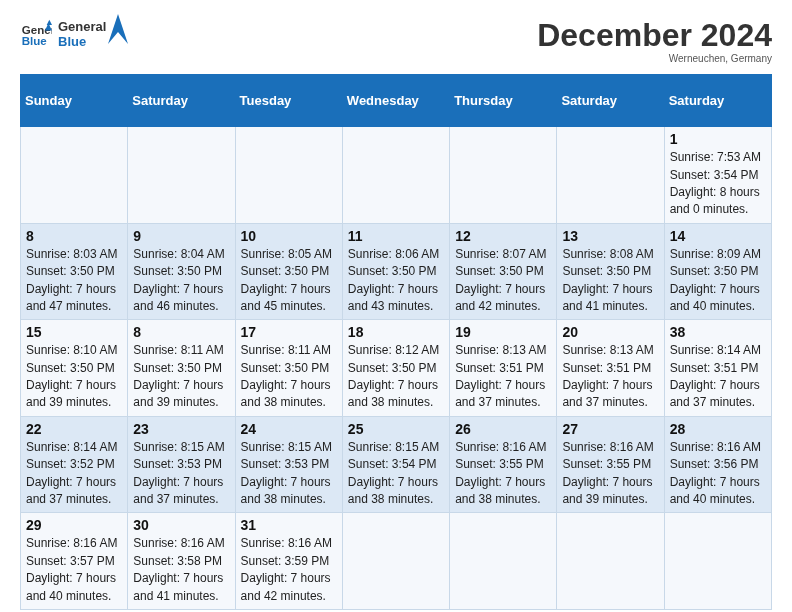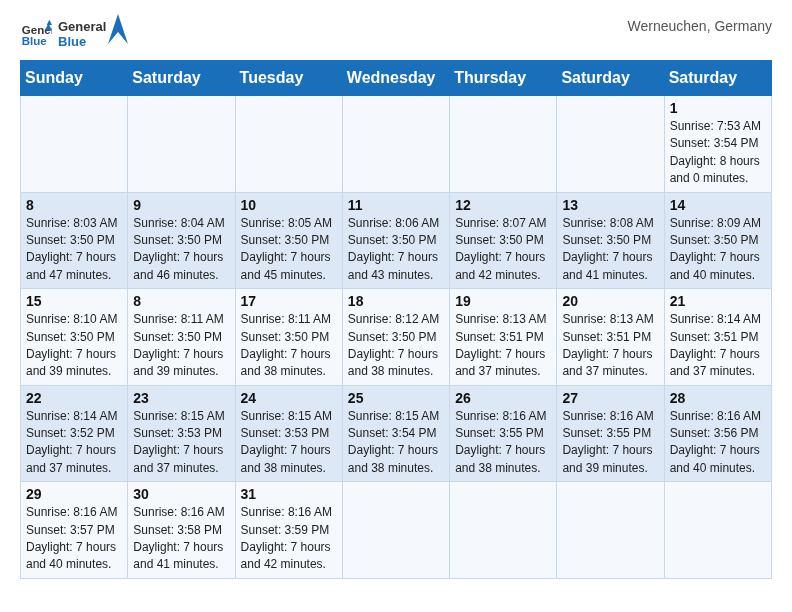--- a/index.html
+++ b/index.html
@@ -32,35 +32,35 @@
     .title-block {
       text-align: right;
     }
     .month-title {
       font-size: 32px;
       font-weight: bold;
       color: #333;
       line-height: 1.1;
     }
     .location {
-      font-size: 14px;
+      font-size: 10px;
       color: #555;
     }
     table {
       width: 100%;
       border-collapse: collapse;
       table-layout: fixed;
     }
     thead tr {
       background: #1a6fba;
       color: #fff;
     }
     thead th {
-      padding: 8px 4px;
-      font-size: 16px;
+      padding: 18px 4px;
+      font-size: 13px;
       font-weight: bold;
       text-align: left;
       border: 1px solid #1a6fba;
     }
     tbody tr {
       vertical-align: top;
     }
     tbody tr:nth-child(odd) {
       background: #f5f8fc;
     }
@@ -105,20 +105,21 @@
       </svg>
       <div style="margin-left:2px">
         <div style="font-size:13px;font-weight:bold;color:#333;">General</div>
         <div style="font-size:13px;font-weight:bold;color:#1a6fba;">Blue</div>
       </div>
       <svg width="20" height="30" viewBox="0 0 20 30" style="margin-left:-2px;margin-top:-10px">
         <polygon points="0,30 10,0 20,30 10,18" fill="#1a6fba"></polygon>
       </svg>
     </div>
     <div class="title-block">
+      <div class="month-title">December 2024</div>
       <div class="location">Werneuchen, Germany</div>
     </div>
   </div>
 
   <table>
     <thead>
       <tr>
         <th>Sunday</th>
         <th>Saturday</th>
         <th>Tuesday</th>
@@ -190,21 +191,21 @@
       </td>
           <td>
         <span class="day-num">19</span>
         <span class="day-info">Sunrise: 8:13 AM<br>Sunset: 3:51 PM<br>Daylight: 7 hours and 37 minutes.</span>
       </td>
           <td>
         <span class="day-num">20</span>
         <span class="day-info">Sunrise: 8:13 AM<br>Sunset: 3:51 PM<br>Daylight: 7 hours and 37 minutes.</span>
       </td>
           <td>
-        <span class="day-num">21</span>
+        <span class="day-num">38</span>
         <span class="day-info">Sunrise: 8:14 AM<br>Sunset: 3:51 PM<br>Daylight: 7 hours and 37 minutes.</span>
       </td>
         </tr>
         <tr>
           <td>
         <span class="day-num">22</span>
         <span class="day-info">Sunrise: 8:14 AM<br>Sunset: 3:52 PM<br>Daylight: 7 hours and 37 minutes.</span>
       </td>
           <td>
         <span class="day-num">23</span>

